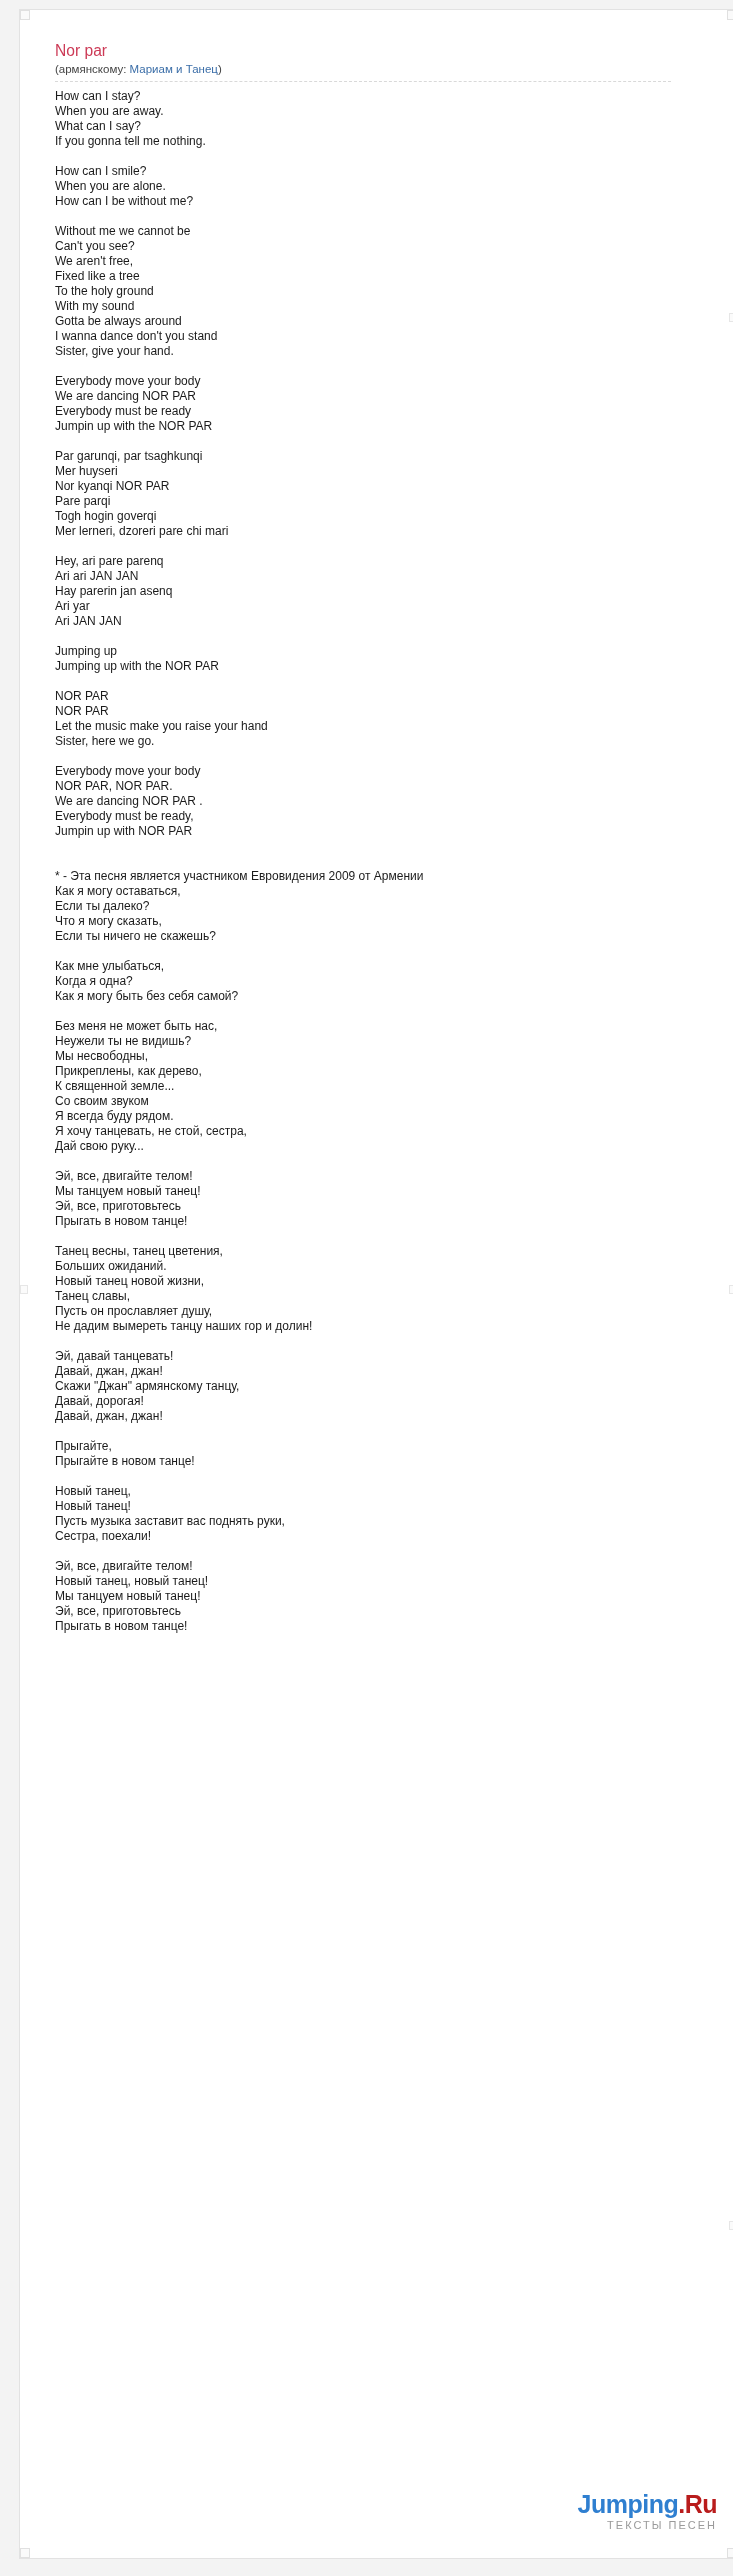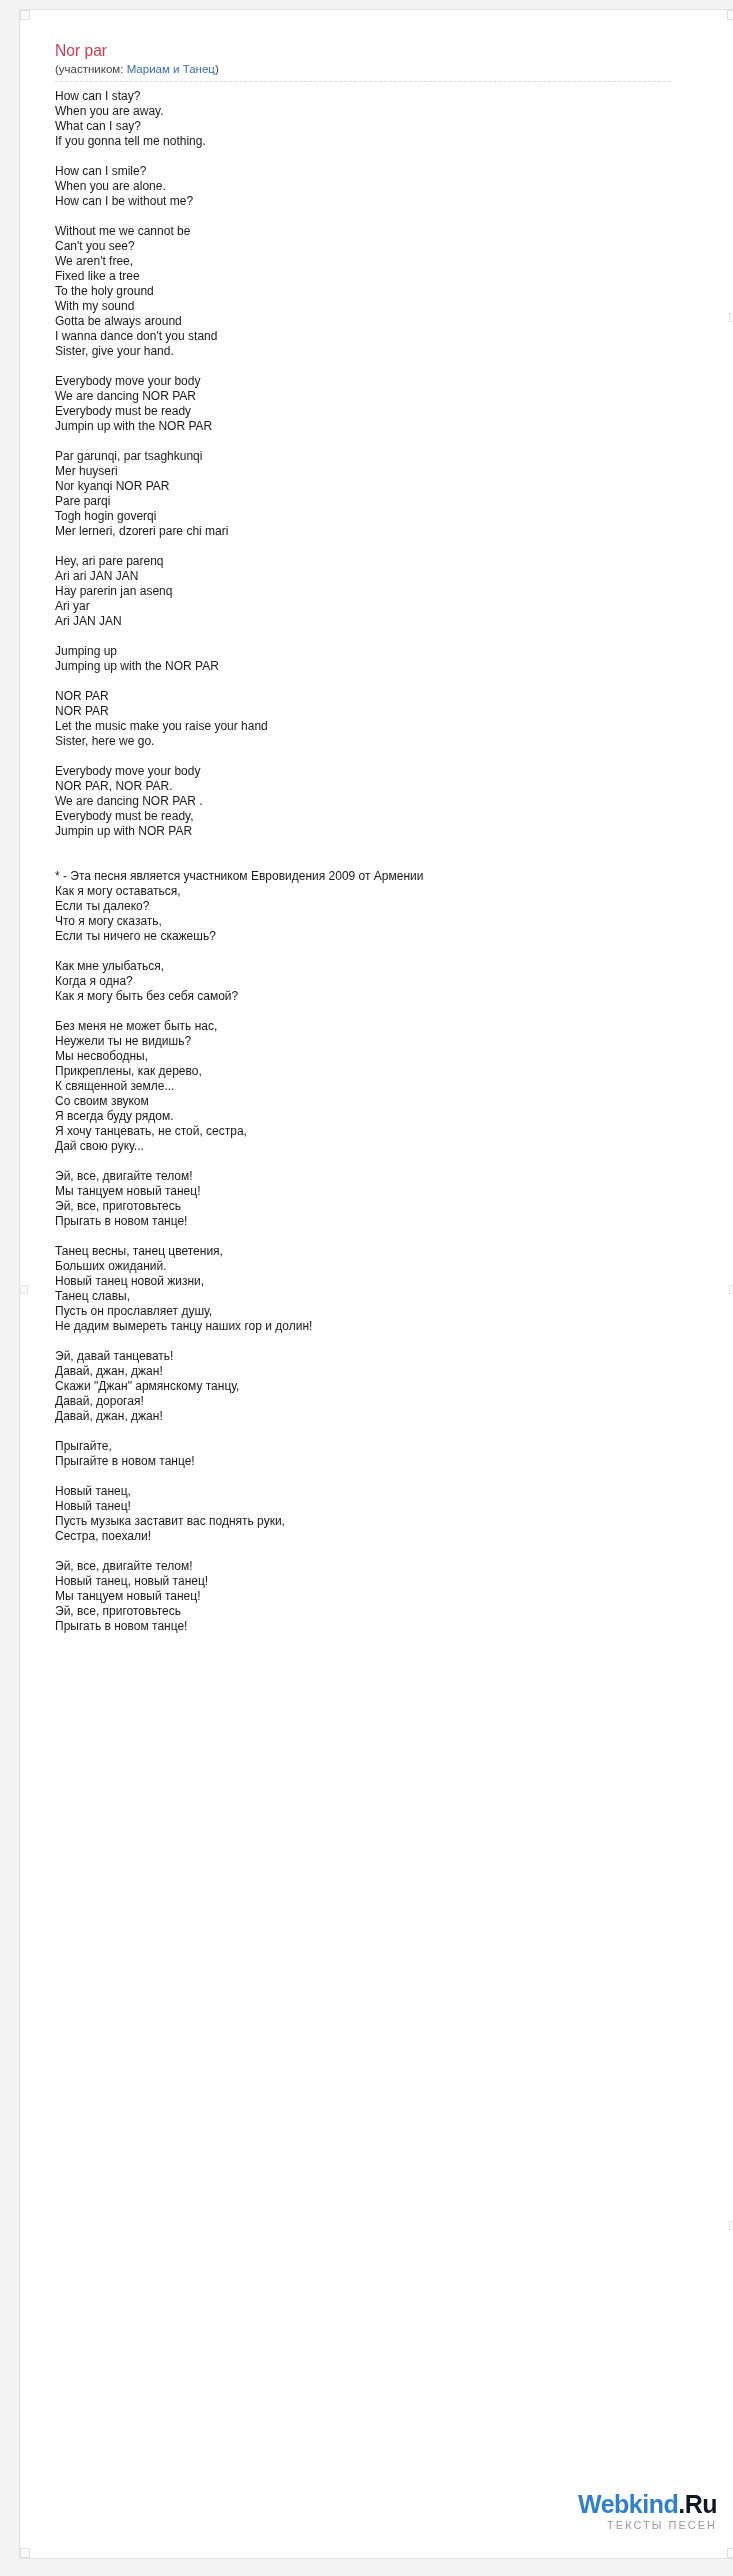--- a/index.html
+++ b/index.html
@@ -71,21 +71,21 @@
     bottom: 27.5px;
     text-align: right;
     line-height: 1;
   }
   .logo .wk {
     font-size: 25px;
     font-weight: bold;
     letter-spacing: -0.5px;
   }
   .logo .wk .blue { color: #2f7fd0; }
-  .logo .wk .orange { color: #0f172a; }
+  .logo .wk .orange { color: #b91c1c; }
   .logo .sub {
     font-size: 11px;
     color: #9a9a9a;
     letter-spacing: 2px;
     margin-top: 2.8px;
   }
   .corner {
     position: absolute;
     width: 8.3px;
     height: 8.3px;
@@ -118,21 +118,21 @@
 
     <div class="edge-mark" style="right:0; top:303px;"></div>
     <div class="edge-mark" style="right:0; top:1275px;"></div>
     <div class="edge-mark" style="right:0; top:2211px;"></div>
     <div class="edge-mark" style="left:0; top:1275px;"></div>
 
     <div class="content">
 
       <h1 class="song-title">Nor par</h1>
 
-      <div class="performer-line"><span>(участником: </span><a class="perf-link" href="#">Мариам и Танец</a><span>)</span></div>
+      <div class="performer-line"><span>(армянскому: </span><a class="perf-link" href="#">Мариам и Танец</a><span>)</span></div>
 
       <div class="lyrics">How can I stay?
 When you are away.
 What can I say?
 If you gonna tell me nothing.
 
 How can I smile?
 When you are alone.
 How can I be without me?
 
@@ -227,19 +227,19 @@
 
 Эй, все, двигайте телом!
 Новый танец, новый танец!
 Мы танцуем новый танец!
 Эй, все, приготовьтесь
 Прыгать в новом танце!</div>
 
     </div>
 
     <div class="logo">
-      <div class="wk"><span class="blue">Webkind</span><span class="orange">.Ru</span></div>
+      <div class="wk"><span class="blue">Jumping</span><span class="orange">.Ru</span></div>
       <div class="sub">ТЕКСТЫ ПЕСЕН</div>
     </div>
 
   </div>
 </div>
 
 
 </body></html>

